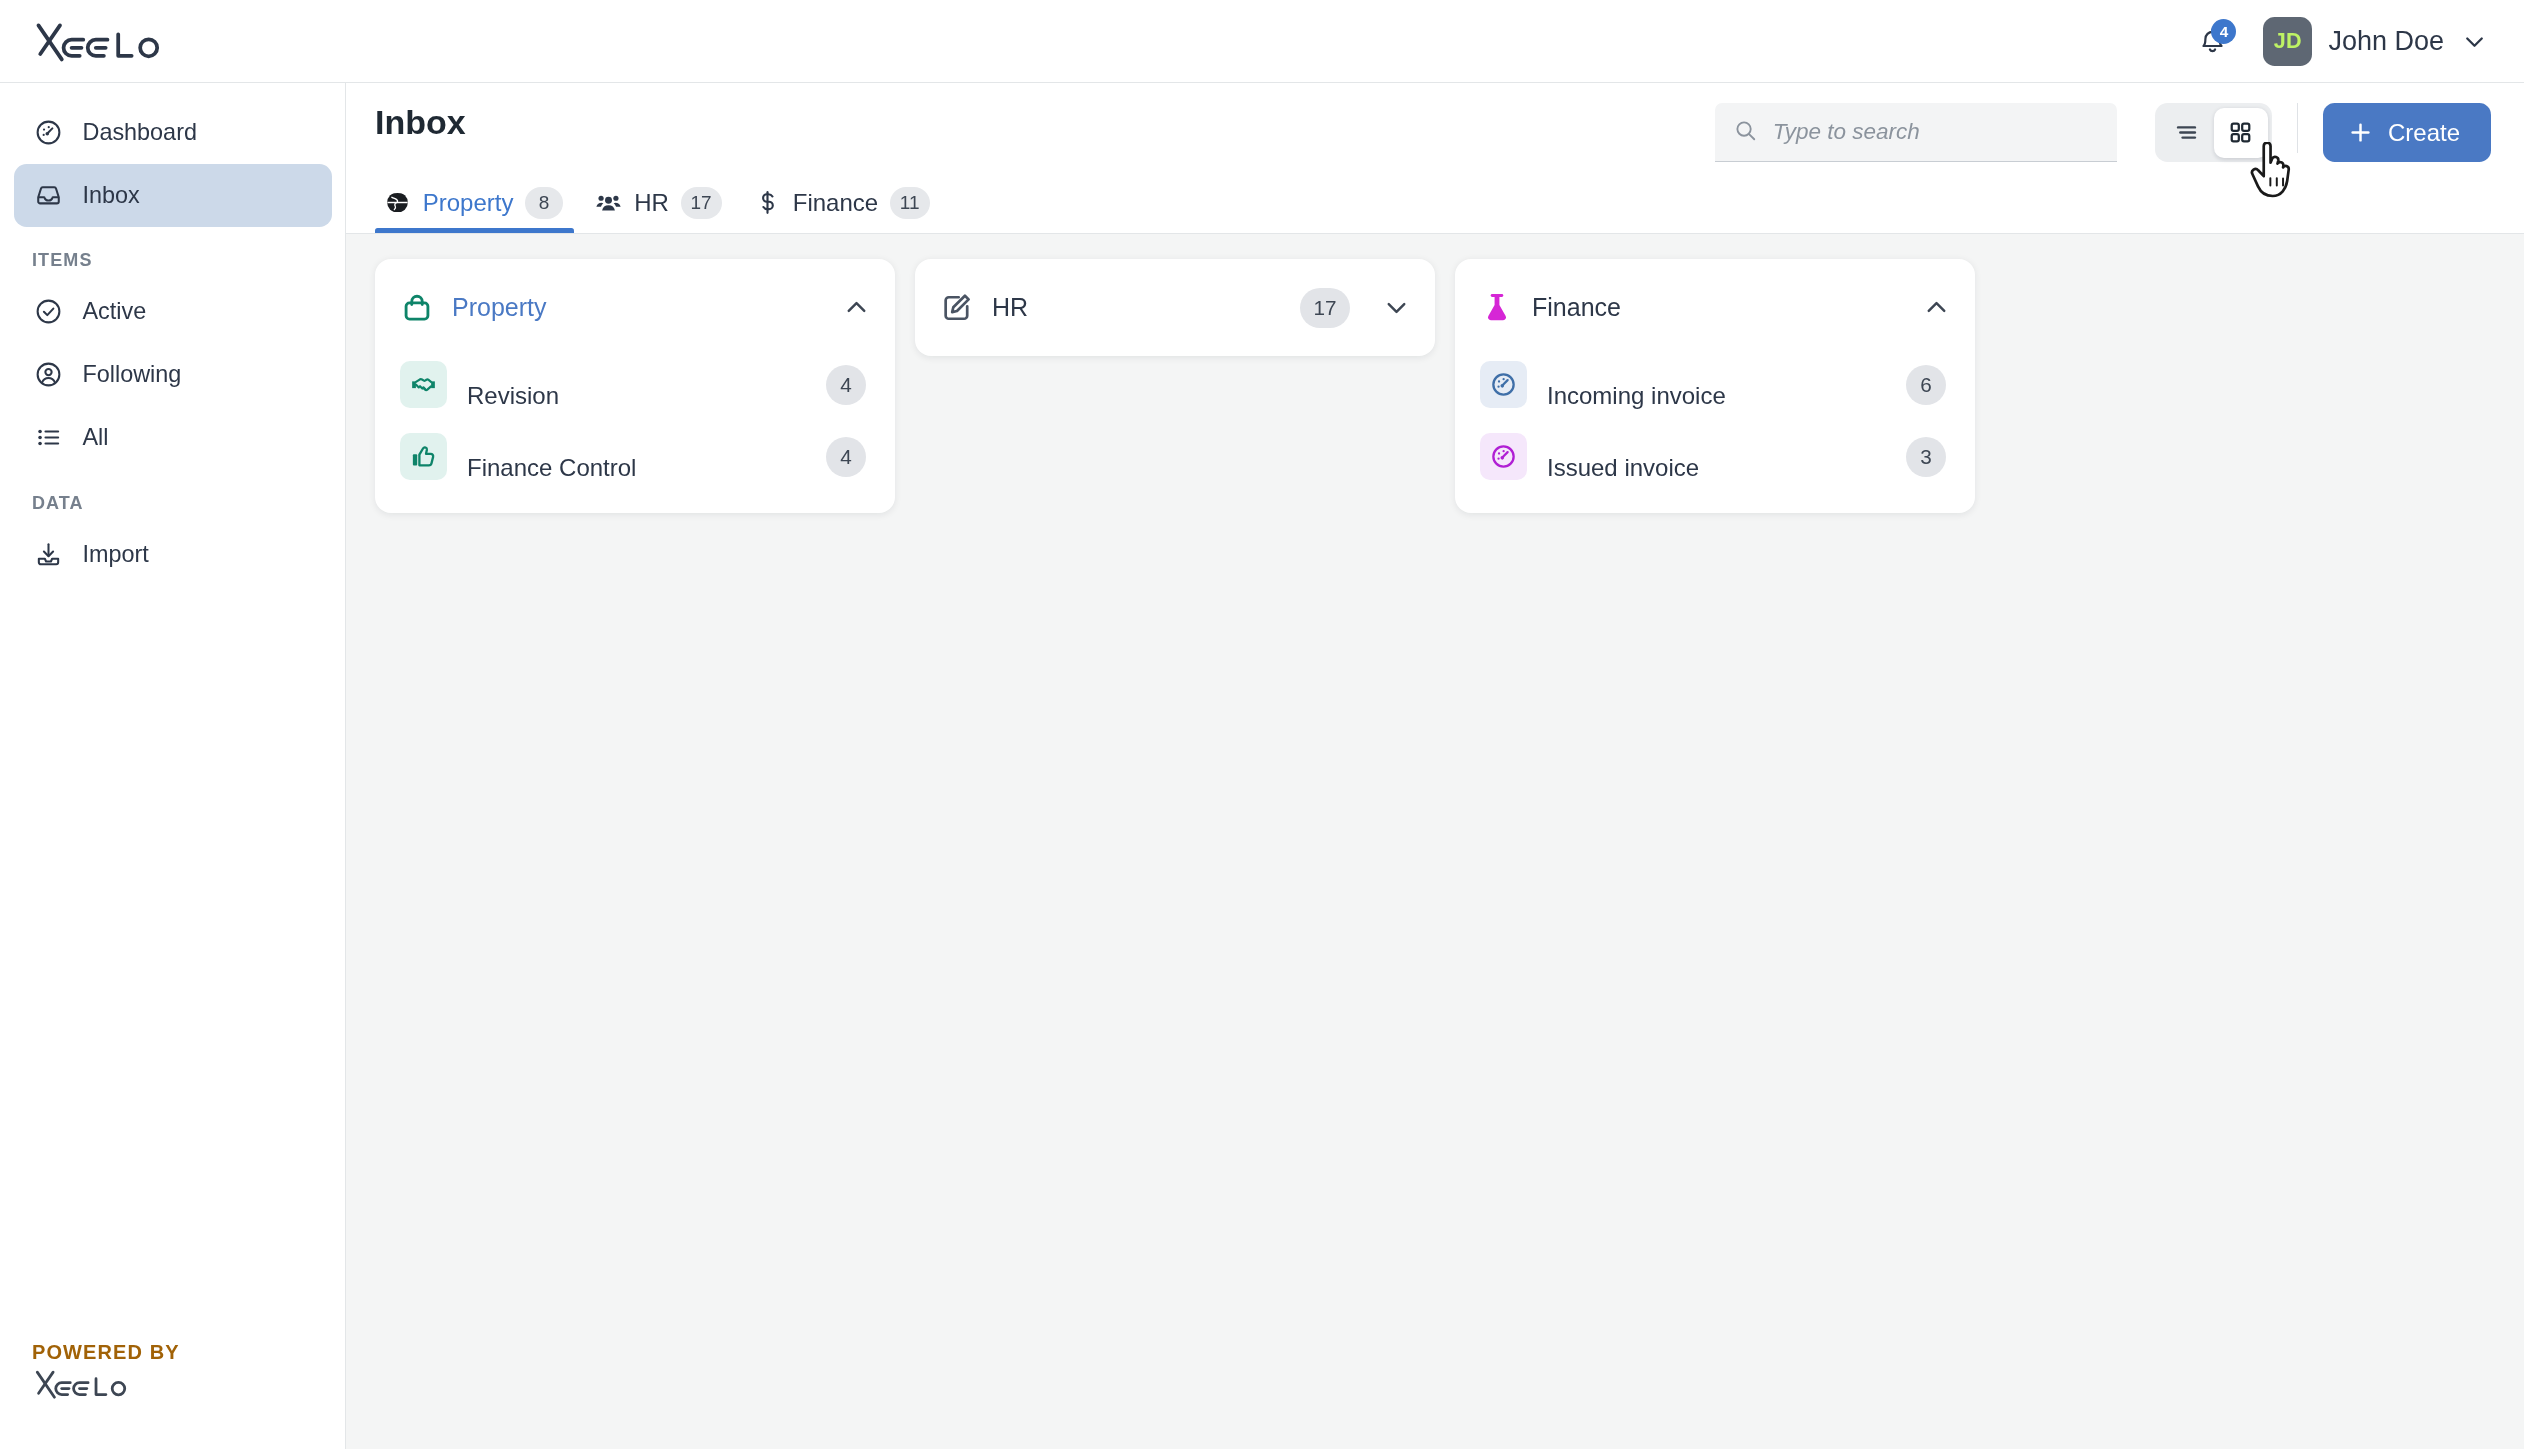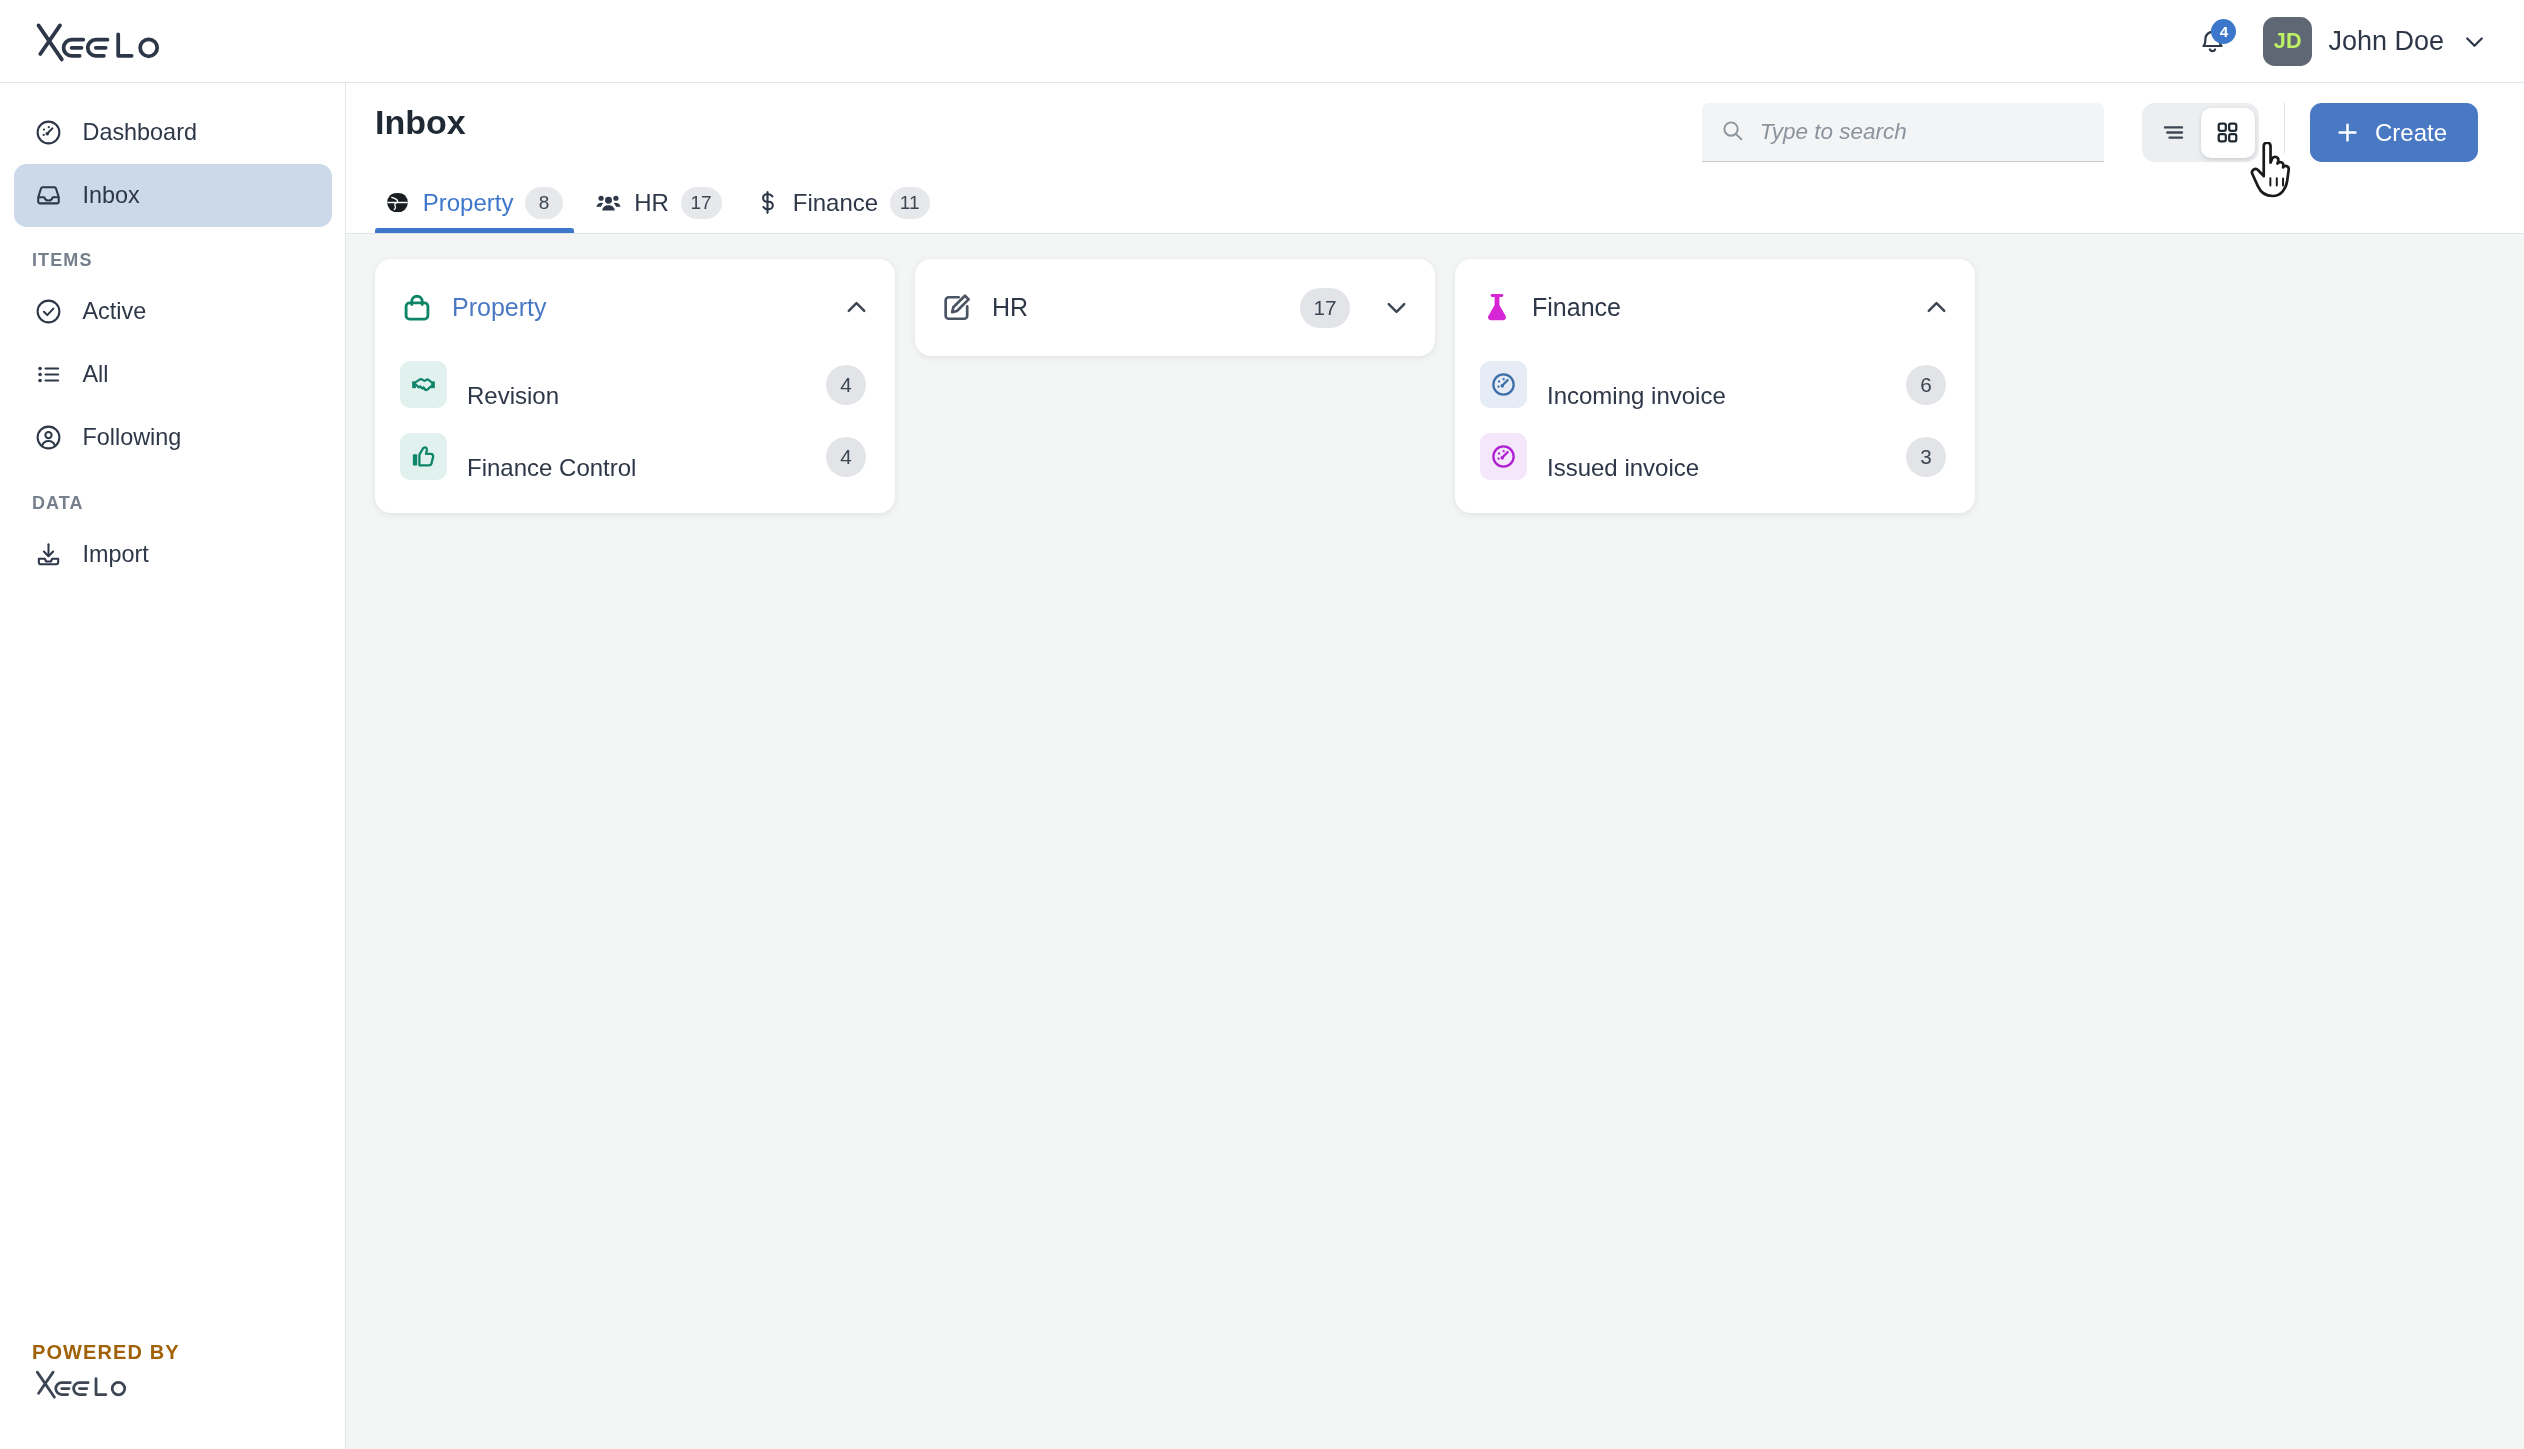--- a/index.html
+++ b/index.html
@@ -213,21 +213,21 @@
     background: #e6e8eb;
     color: #3d4653;
     font-size: 19px;
     display: flex;
     align-items: center;
     justify-content: center;
   }
 
   .head-tools {
     position: absolute;
-    right: 47px;
+    right: 34px;
     top: 20px;
     display: flex;
   }
 
   .search-box {
     width: 402px;
     height: 59px;
     background: #f3f4f5;
     border-bottom: 1.8px solid #c8cdd3;
     border-radius: 7.2px 7.2px 0 0;
@@ -468,40 +468,40 @@
         <circle cx="12" cy="12" r="9" stroke="#2d3748" stroke-width="1.7"></circle>
         <path d="M8.2 12.2 L11 15 L16 9.6" stroke="#2d3748" stroke-width="1.7" stroke-linecap="round" stroke-linejoin="round"></path>
       </svg>
     </span>
     <span class="label">Active</span>
   </div>
 
   <div class="nav-item">
     <span class="ico">
       <svg width="29" height="29" viewBox="0 0 24 24" fill="none">
+        <circle cx="12" cy="12" r="9" stroke="#2d3748" stroke-width="1.7"></circle>
+        <circle cx="12" cy="10" r="2.6" stroke="#2d3748" stroke-width="1.7"></circle>
+        <path d="M6.8 18.4 a5.6 5.6 0 0 1 10.4 0" stroke="#2d3748" stroke-width="1.7" stroke-linecap="round"></path>
+      </svg>
+    </span>
+    <span class="label">Following</span>
+  </div>
+
+  <div class="nav-item">
+    <span class="ico">
+      <svg width="29" height="29" viewBox="0 0 24 24" fill="none">
         <circle cx="5" cy="7" r="1.5" fill="#2d3748"></circle>
         <circle cx="5" cy="12" r="1.5" fill="#2d3748"></circle>
         <circle cx="5" cy="17" r="1.5" fill="#2d3748"></circle>
         <path d="M9.5 7 H20" stroke="#2d3748" stroke-width="1.7" stroke-linecap="round"></path>
         <path d="M9.5 12 H20" stroke="#2d3748" stroke-width="1.7" stroke-linecap="round"></path>
         <path d="M9.5 17 H20" stroke="#2d3748" stroke-width="1.7" stroke-linecap="round"></path>
       </svg>
     </span>
     <span class="label">All</span>
-  </div>
-
-  <div class="nav-item">
-    <span class="ico">
-      <svg width="29" height="29" viewBox="0 0 24 24" fill="none">
-        <circle cx="12" cy="12" r="9" stroke="#2d3748" stroke-width="1.7"></circle>
-        <circle cx="12" cy="10" r="2.6" stroke="#2d3748" stroke-width="1.7"></circle>
-        <path d="M6.8 18.4 a5.6 5.6 0 0 1 10.4 0" stroke="#2d3748" stroke-width="1.7" stroke-linecap="round"></path>
-      </svg>
-    </span>
-    <span class="label">Following</span>
   </div>
 
   <div class="nav-section">DATA</div>
 
   <div class="nav-item">
     <span class="ico">
       <svg width="29" height="29" viewBox="0 0 24 24" fill="none">
         <path d="M12 3.5 V13" stroke="#2d3748" stroke-width="1.7" stroke-linecap="round"></path>
         <path d="M8.2 9.6 L12 13.4 L15.8 9.6" stroke="#2d3748" stroke-width="1.7" stroke-linecap="round" stroke-linejoin="round"></path>
         <path d="M4 15.5 h5 l1 2.3 h4 l1-2.3 h5 v3 a1.6 1.6 0 0 1-1.6 1.6 H5.6 A1.6 1.6 0 0 1 4 18.5z" stroke="#2d3748" stroke-width="1.7" stroke-linejoin="round"></path>

